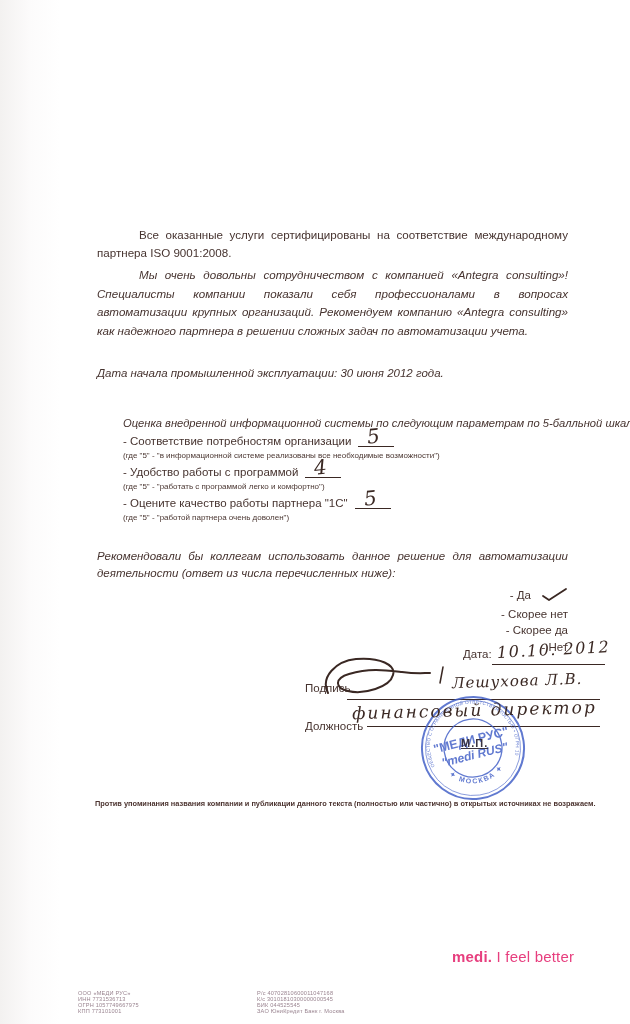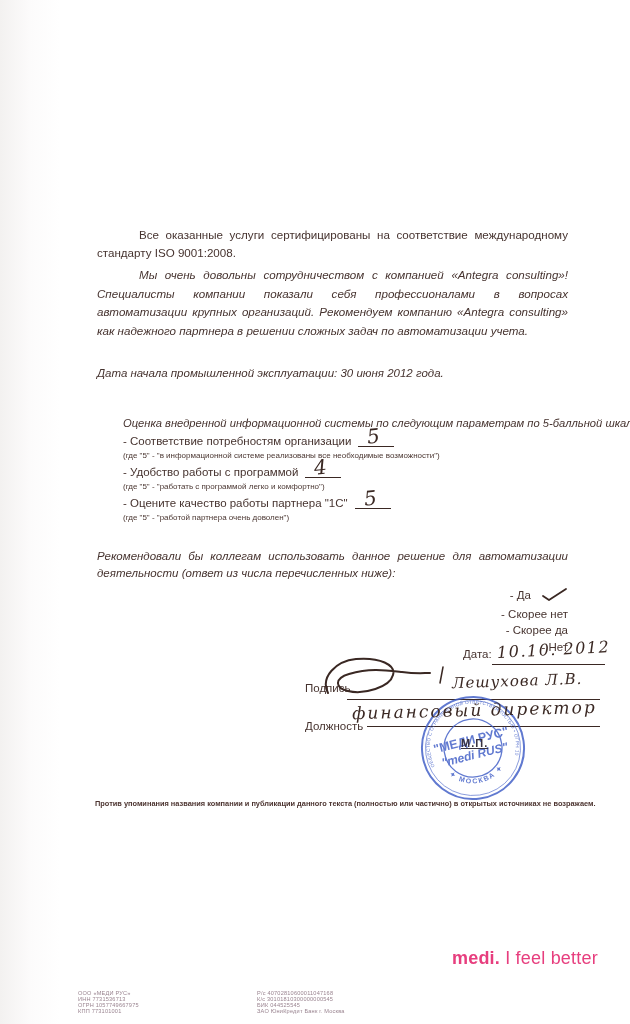--- a/index.html
+++ b/index.html
@@ -34,29 +34,29 @@
   .hw-pos  { font-size:17px; letter-spacing:2px; transform:rotate(-1.5deg); display:inline-block; }
 
   .stamp-wrap { width:110px; height:110px; opacity:.82; transform:rotate(-8deg); z-index:1; }
   .mp { font-size:11px; font-weight:bold; letter-spacing:1px; color:#3b3440; z-index:3;text-decoration:underline; }
   .hw-layer { z-index:2; }
 
   .disclaimer { font-size:7.4px; font-weight:bold; color:#4c3430; width:495px; white-space:nowrap; }
 
   .footer-col { font-size:5.6px; line-height:6px; color:#9a8490; letter-spacing:.2px; }
   .footer-col div { margin:0; }
-  .logo { font-size:18px; letter-spacing:.2px; }
+  .logo { font-size:15px; letter-spacing:.2px; }
   .logo b { font-weight:bold; }
 </style>
 </head>
 <body>
 
 <div class="page">
 
-  <p class="abs para" style="left:97px; top:226px;">Все оказанные услуги сертифицированы на соответствие международному стандарту ISO 9001:2008.</p>
+  <p class="abs para" style="left:97px; top:226px;">Все оказанные услуги сертифицированы на соответствие международному партнера ISO 9001:2008.</p>
 
   <p class="abs para italic" style="left:97px; top:266px;">Мы очень довольны сотрудничеством с компанией «Antegra consulting»! Специалисты компании показали себя профессионалами в вопросах автоматизации крупных организаций. Рекомендуем компанию «Antegra consulting» как надежного партнера в решении сложных задач по автоматизации учета.</p>
 
   <p class="abs line" style="left:97px; top:367px;">Дата начала промышленной эксплуатации: 30 июня 2012 года.</p>
 
   <div class="abs" style="left:97px; top:417px; width:500px;margin-left:26px;">
     <p class="line nowrap" style="font-size:11.2px;">Оценка внедренной информационной системы по следующим параметрам по 5-балльной шкале:</p>
 
     <div>
       <div class="rating-row">

